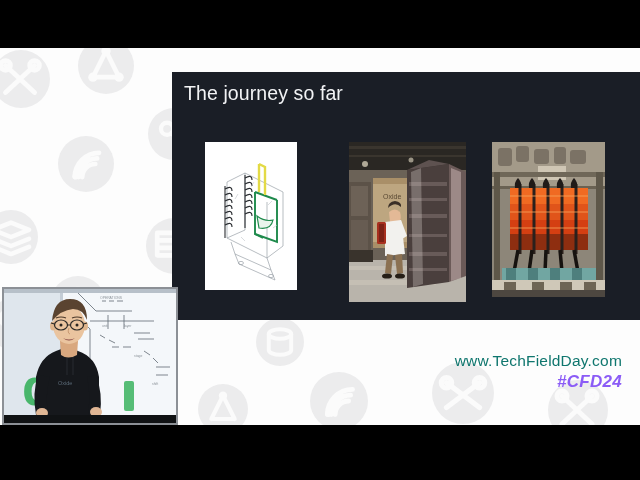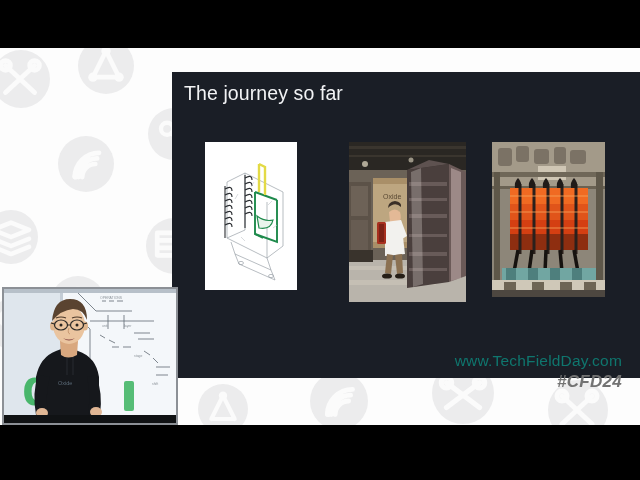--- a/index.html
+++ b/index.html
@@ -16,38 +16,38 @@
   
   .backdrop { position:absolute; left:0; top:48px; width:640px; height:377px;
               background:#fdfdfd; overflow:hidden; }
 
   .wm { position:absolute; border-radius:50%; background:#ececed; display:block; }
   .wm svg { display:block; width:100%; height:100%; }
   .wm svg * { stroke:#fbfbfb; fill:none; stroke-width:5; stroke-linecap:round; stroke-linejoin:round; }
   .wm svg .f { fill:#fbfbfb; stroke:none; }
 
   
-  .slide { position:absolute; left:172px; top:72px; width:468px; height:306px;
+  .slide { position:absolute; left:172px; top:72px; width:468px; height:248px;
            background:#1a1e26; z-index:10; }
   .slide-title { position:absolute; left:12px; top:10px; color:#f2f3f5;
                  font-size:19.5px; font-weight:400; letter-spacing:.1px;
                  white-space:nowrap; }
 
   .figs { position:absolute; left:0; top:70px; width:468px; height:175px; }
   .fig  { position:absolute; top:0; overflow:hidden; background:#111; }
   .fig-sketch { left:33px;  width:92px;  height:148px; background:#fff; }
   .fig-wh     { left:177px; width:117px; height:160px; }
   .fig-mach   { left:320px; width:113px; height:155px; }
 
   .fig svg { display:block; width:100%; height:100%; }
 
   
   .brand { position:absolute; right:18px; top:355px; z-index:20; text-align:right; }
   .brand-url  { color:#0f766e; font-size:15.5px; letter-spacing:.2px; line-height:20px; }
-  .brand-tag  { color:#737373; font-size:17px; font-style:italic; font-weight:bold;
+  .brand-tag  { color:#8b5cf6; font-size:17px; font-style:italic; font-weight:bold;
                 letter-spacing:.3px; line-height:22px; }
 
   
   .cam { position:absolute; left:2px; top:287px; width:176px; height:138px;
          border:2px solid #8c9096; background:#cfd6dd; overflow:hidden; z-index:30; }
   .cam svg { display:block; width:100%; height:100%; }
 </style>
 </head>
 <body>
 

